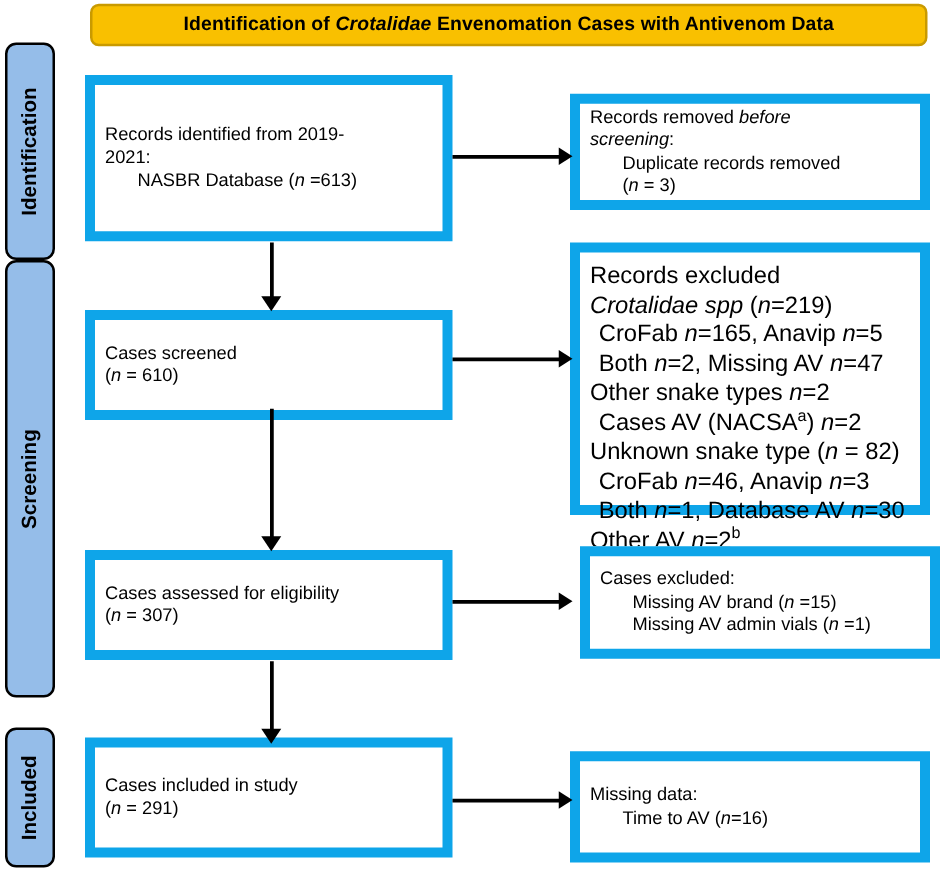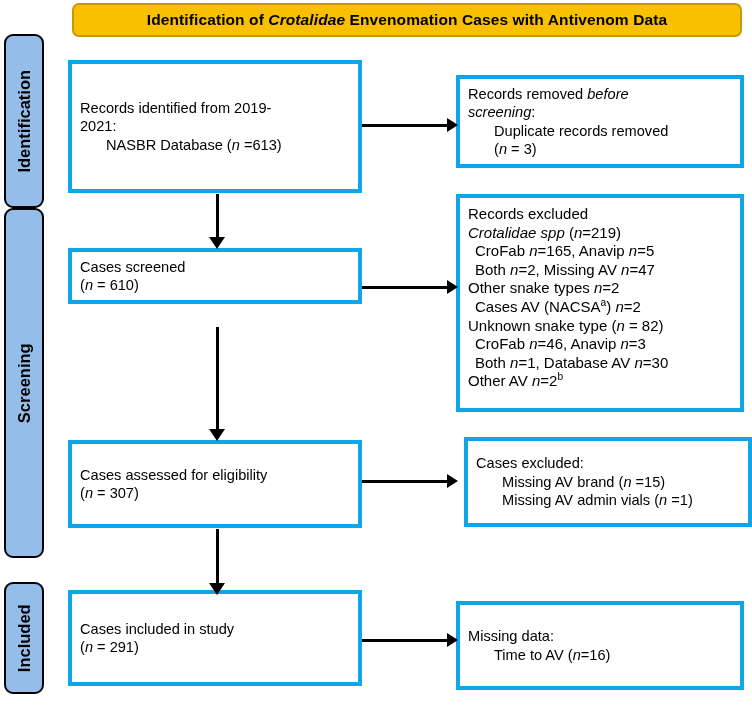--- a/index.html
+++ b/index.html
@@ -66,42 +66,42 @@
     line-height: 1;
   }
   #band-identification { top: 34px;  height: 174px; }
   #band-screening      { top: 208px; height: 350px; }
   #band-included       { top: 582px; height: 112px; }
 
   
   .box {
     position: absolute;
     background: #ffffff;
-    border: 4px solid #0ea5e9;
+    border: 8px solid #0ea5e9;
     box-sizing: border-box;
     padding: 6px 8px;
     font-size: 14.6px;
     line-height: 1.26;
   }
   .box .line { white-space: nowrap; }
   .box i { font-style: italic; }
   .indent1 { padding-left: 26px; }
   .indent-sm { padding-left: 7px; }
   sup { font-size: 0.68em; vertical-align: super; line-height: 0; }
 
   
   #box-identified  { left: 68px; top: 60px;  width: 294px; height: 133px; }
-  #box-screened    { left: 68px; top: 248px; width: 294px; height: 56px;  }
+  #box-screened    { left: 68px; top: 248px; width: 294px; height: 88px;  }
   #box-eligibility { left: 68px; top: 440px; width: 294px; height: 88px;  }
   #box-included    { left: 68px; top: 590px; width: 294px; height: 96px;  }
 
   
   #box-removed     { left: 456px; top: 75px;  width: 288px; height: 93px; }
   #box-excluded-records { left: 456px; top: 194px; width: 288px; height: 218px;
-                          font-size: 15px; line-height: 1.24; padding-top: 7px; }
+                          font-size: 19px; line-height: 1.24; padding-top: 7px; }
   #box-cases-excluded   { left: 464px; top: 437px; width: 288px; height: 90px; }
   #box-missing-data     { left: 456px; top: 601px; width: 288px; height: 89px; }
 
   .vcenter {
     display: flex;
     flex-direction: column;
     justify-content: center;
     height: 100%;
   }
 

